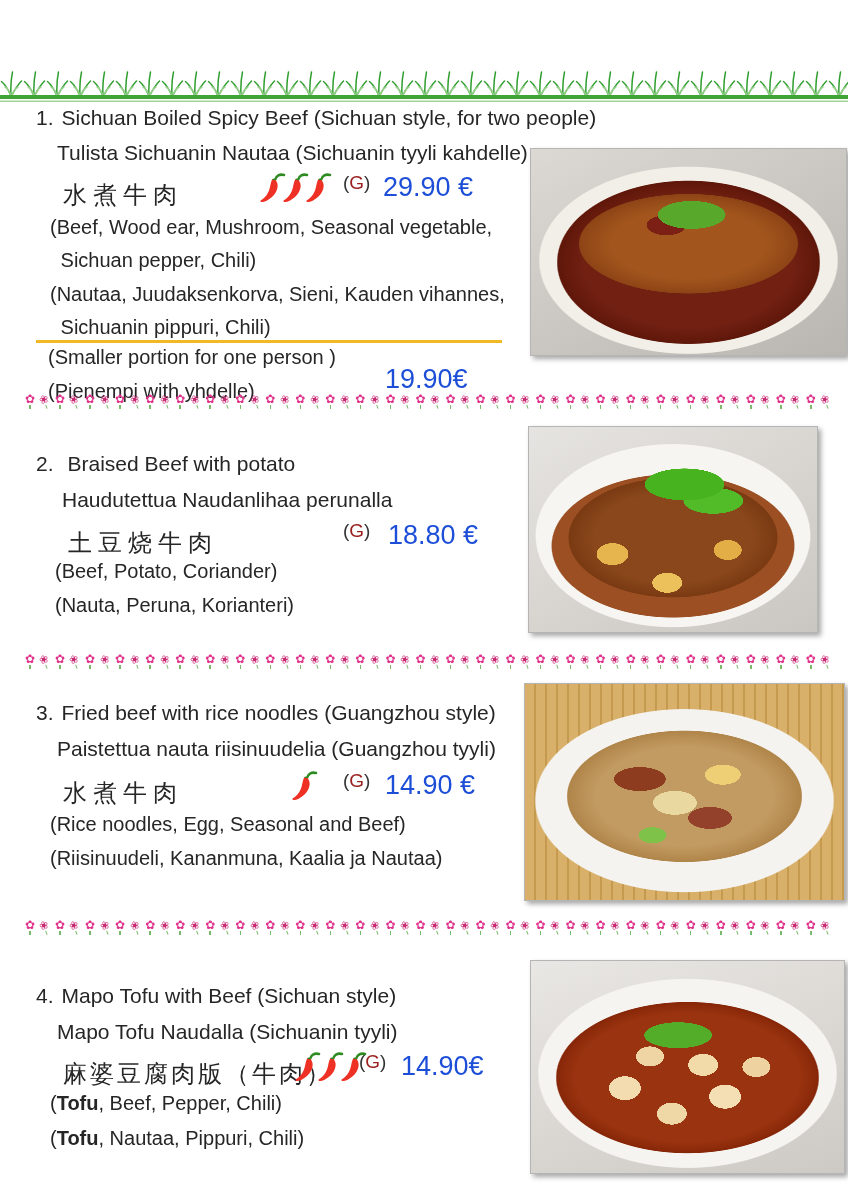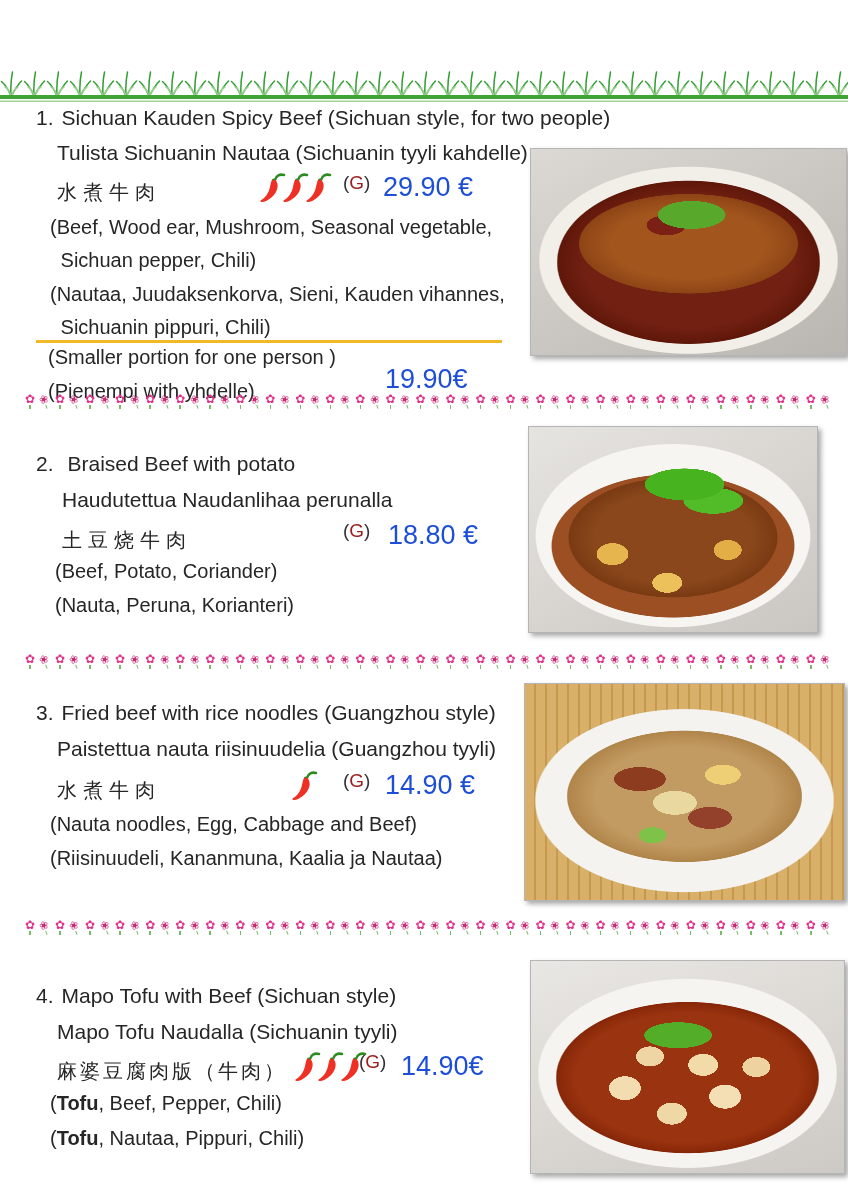--- a/index.html
+++ b/index.html
@@ -8,21 +8,21 @@
 
   .title{position:absolute;left:38px;top:18px;font-size:34px;color:#1b1b1b;white-space:pre;}
 
   .grass{position:absolute;left:0;top:70px;}
   .gd{fill:none;stroke:#2f9e2f;stroke-width:1.5;stroke-linecap:round;}
   .gl{fill:none;stroke:#97cf8b;stroke-width:1.4;stroke-linecap:round;}
 
   .line{position:absolute;white-space:pre;font-size:21px;color:#262626;}
   .ing{font-size:20px;}
   .num{margin-right:8px;}
-  .zh{letter-spacing:6px;font-size:20px;}
+  .zh{letter-spacing:6px;font-size:24px;margin-left:6px;}
   .bold{font-weight:bold;}
 
   .price-line{height:42px;width:460px;}
   .price-line>span{position:absolute;top:0;}
   .price-line .zh{top:7px;left:0;}
   .chili-row{display:inline-flex;top:-8px;}
   .chili-row svg{margin-left:-7px;}
   .gluten{font-size:19px;color:#333333;top:8px;}
   .gluten .g{color:#9b2020;}
   .price{font-size:27px;color:#1d4ed8;top:1px;}
@@ -88,21 +88,21 @@
         <path class="gl" d="M11 26 C9.5 21 7 18 5 17"></path>
         <path class="gl" d="M11.5 26 C13.5 21 16 18 18 17"></path>
       </pattern>
     </defs>
     <rect x="0" y="0" width="848" height="26" fill="url(#gp)"></rect>
     <rect x="0" y="25" width="848" height="4" fill="#3fa335"></rect>
     <rect x="0" y="30.5" width="848" height="1.5" fill="#9fd494"></rect>
   </svg>
 
   <div>
-    <div class="line" style="top:106px;left:36px"><span class="num">1.</span><span>Sichuan Kauden Spicy Beef (Sichuan style, for two people)</span></div>
+    <div class="line" style="top:106px;left:36px"><span class="num">1.</span><span>Sichuan Boiled Spicy Beef (Sichuan style, for two people)</span></div>
     <div class="line" style="top:141px;left:57px">Tulista Sichuanin Nautaa (Sichuanin tyyli kahdelle)</div>
     <div class="line price-line" style="top:172px;left:57px">
       <span class="zh">水煮牛肉</span>
       <span class="chili-row" style="left:208px"><svg class="chili" width="30" height="34" viewBox="0 0 30 34">
     <path d="M17 8 C18 3.5 22 1.8 26 3" fill="none" stroke="#2e8b22" stroke-width="2.6" stroke-linecap="round"></path>
     <path d="M16.5 7 C21.5 11 20.5 19 14 25 C9.5 29 4 31.2 2.5 29.5 C2 28.8 3.2 28 4.8 27 C8.2 24.6 11 20 12 15 C12.8 11 13.5 8.5 14.5 7 Z" fill="#ee3124"></path>
     <path d="M14.3 7.2 C15.3 6.2 16.9 6.4 17.6 7.6 C16.5 8.7 14.9 8.4 14.3 7.2 Z" fill="#2e8b22"></path>
   </svg><svg class="chili" width="30" height="34" viewBox="0 0 30 34">
     <path d="M17 8 C18 3.5 22 1.8 26 3" fill="none" stroke="#2e8b22" stroke-width="2.6" stroke-linecap="round"></path>
     <path d="M16.5 7 C21.5 11 20.5 19 14 25 C9.5 29 4 31.2 2.5 29.5 C2 28.8 3.2 28 4.8 27 C8.2 24.6 11 20 12 15 C12.8 11 13.5 8.5 14.5 7 Z" fill="#ee3124"></path>
@@ -260,21 +260,21 @@
     <div class="line price-line" style="top:770px;left:57px">
       <span class="zh">水煮牛肉</span>
       <span class="chili-row" style="left:240px"><svg class="chili" width="30" height="34" viewBox="0 0 30 34">
     <path d="M17 8 C18 3.5 22 1.8 26 3" fill="none" stroke="#2e8b22" stroke-width="2.6" stroke-linecap="round"></path>
     <path d="M16.5 7 C21.5 11 20.5 19 14 25 C9.5 29 4 31.2 2.5 29.5 C2 28.8 3.2 28 4.8 27 C8.2 24.6 11 20 12 15 C12.8 11 13.5 8.5 14.5 7 Z" fill="#ee3124"></path>
     <path d="M14.3 7.2 C15.3 6.2 16.9 6.4 17.6 7.6 C16.5 8.7 14.9 8.4 14.3 7.2 Z" fill="#2e8b22"></path>
   </svg></span>
       <span class="gluten" style="left:286px"><span>(</span><span class="g">G</span><span>)</span></span>
       <span class="price" style="left:328px">14.90 €</span>
     </div>
-    <div class="line ing" style="top:813px;left:50px">(Nauta noodles, Egg, Cabbage and Beef)</div>
+    <div class="line ing" style="top:813px;left:50px">(Rice noodles, Egg, Seasonal and Beef)</div>
     <div class="line ing" style="top:847px;left:50px">(Riisinuudeli, Kananmuna, Kaalia ja Nautaa)</div>
     <div class="photo photo3"></div>
   </div>
 
   <div class="flower-row" style="top:920px">
       <span class="flower fa">✿</span>
       <span class="flower fb">❀</span>
       <span class="flower fa">✿</span>
       <span class="flower fb">❀</span>
       <span class="flower fa">✿</span>

